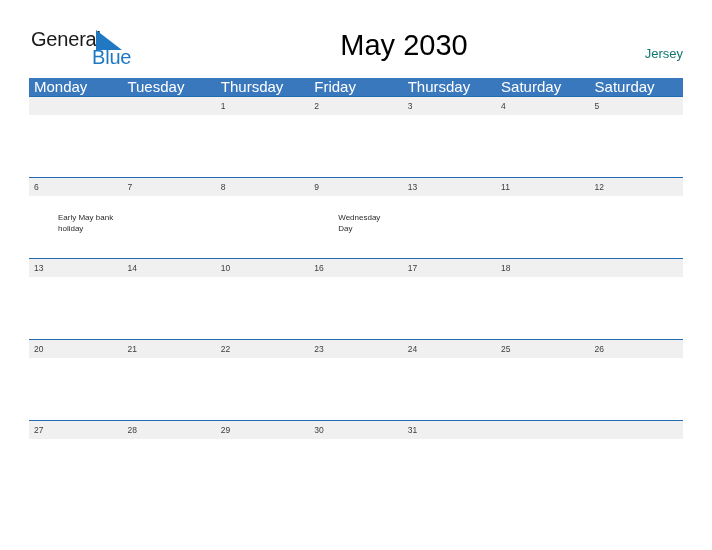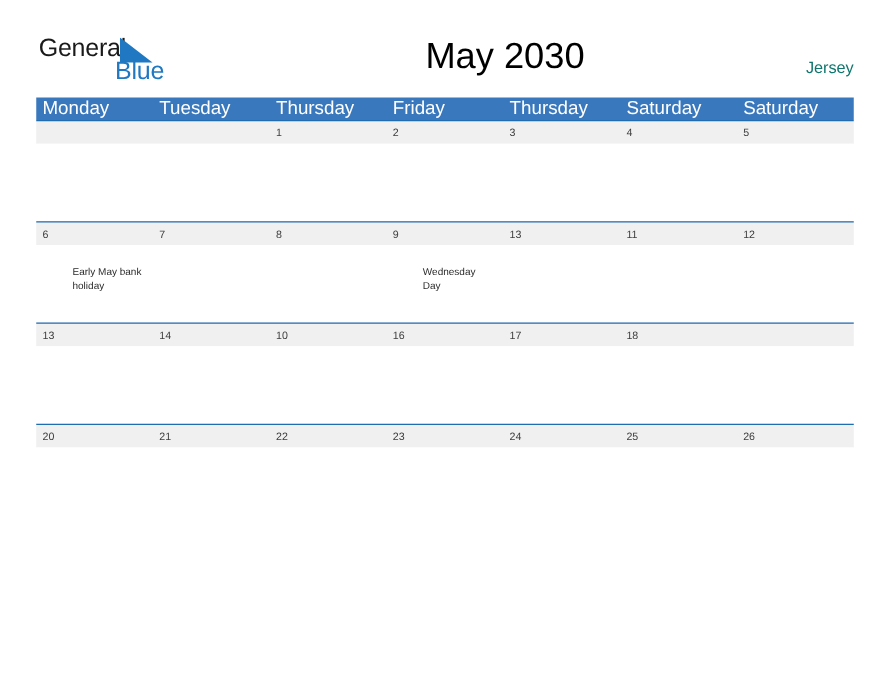--- a/index.html
+++ b/index.html
@@ -324,15 +324,24 @@
       <div class="event-cell">
           <div class="event-text"></div>
         </div>
       <div class="event-cell">
           <div class="event-text"></div>
         </div>
     </div>
   </div>
 
   <div class="week-row h-last">
+    <div class="num-band">
+      <div class="num-cell">27</div>
+      <div class="num-cell">28</div>
+      <div class="num-cell">29</div>
+      <div class="num-cell">30</div>
+      <div class="num-cell">31</div>
+      <div class="num-cell"></div>
+      <div class="num-cell"></div>
+    </div>
   </div>
 
 </div>
 
 </body></html>

